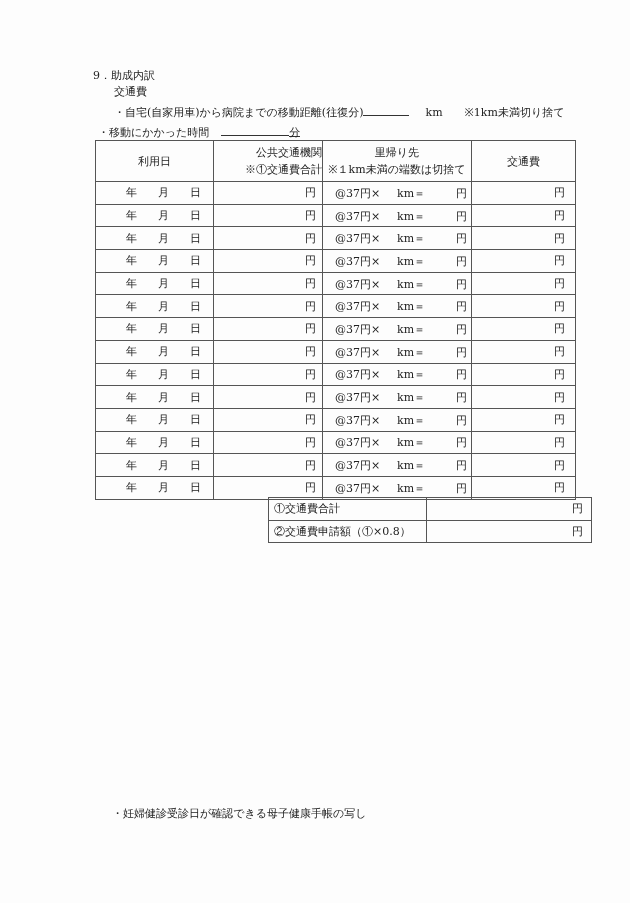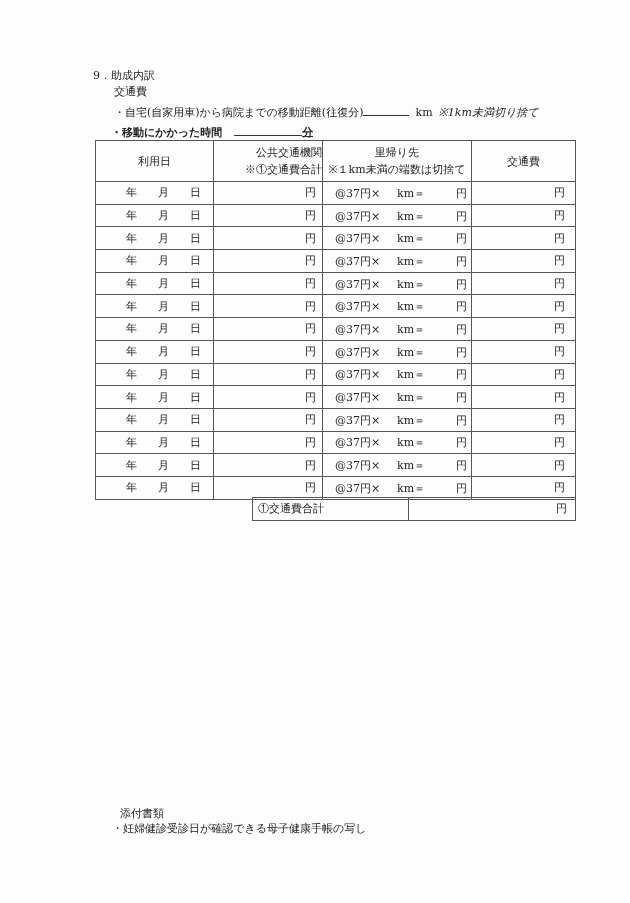--- a/index.html
+++ b/index.html
@@ -12,36 +12,36 @@
   #main { left:95px; top:140px; width:481px; }
   #main th { height:40px; text-align:center; line-height:17px; }
   #main td { height:21.7px; }
   .c-date { width:119px; }
   .c-pub { width:106px; text-align:right; padding-right:6px !important; }
   .c-car { width:154px; }
   .c-fare { width:97px; text-align:right; padding-right:10px !important; }
   .date-cell { display:flex; justify-content:space-between; padding:0 12px 0 30px; }
   .car-cell { position:relative; height:100%; }
   .car-cell span { position:absolute; top:50%; transform:translateY(-50%); }
-  #summary { left:252px; top:497px; width:324px; }
+  #summary { left:268px; top:497px; width:324px; }
   #summary td { height:21.5px; }
   .s-label { width:157px; padding-left:5px !important; }
   .s-val { width:165px; text-align:right; padding-right:8px !important; }
 </style>
 </head>
 <body>
 
 <div class="abs" style="left:93px;top:68px;">9．助成内訳</div>
 <div class="abs" style="left:114px;top:84px;">交通費</div>
 
 <div class="abs" style="left:114px;top:104px;">
-  <span>・自宅(自家用車)から病院までの移動距離(往復分)</span><span class="ul" style="width:46px;"></span><span style="margin-left:6px;">km</span><span style="margin-left:6px;font-style:italic;">※1km未満切り捨て</span>
+  <span>・自宅(自家用車)から病院までの移動距離(往復分)</span><span class="ul" style="width:46px;"></span><span style="margin-left:16px;">km</span><span style="margin-left:22px;">※1km未満切り捨て</span>
 </div>
 
-<div class="abs" style="left:111px;top:124px;font-weight:bold;">
+<div class="abs" style="left:98px;top:124px;">
   <span>・移動にかかった時間</span><span style="display:inline-block;width:12px;"></span><span class="ul" style="width:68px;"></span><span class="ul">分</span>
 </div>
 
 <table id="main">
   <thead>
     <tr>
       <th class="c-date">利用日</th>
       <th class="c-pub" style="text-align:right;padding-right:0 !important;">
         <div>公共交通機関</div>
         <div>※①交通費合計</div>
@@ -308,19 +308,22 @@
       </tr>
     </tbody>
 </table>
 
 <table id="summary">
   <tbody>
       <tr>
     <td class="s-label">①交通費合計</td>
     <td class="s-val">円</td>
   </tr>
+  <tr>
+    <td class="s-label">②交通費申請額（①×0.8）</td>
+    <td class="s-val">円</td>
+  </tr>
 </tbody>
   </table>
 
 <div class="abs" style="left:120px;top:806px;line-height:15px;">
-  <div>添付書類</div>
   <div style="margin-left:-8px;">・妊婦健診受診日が確認できる母子健康手帳の写し</div>
 </div>
 
 </body></html>

